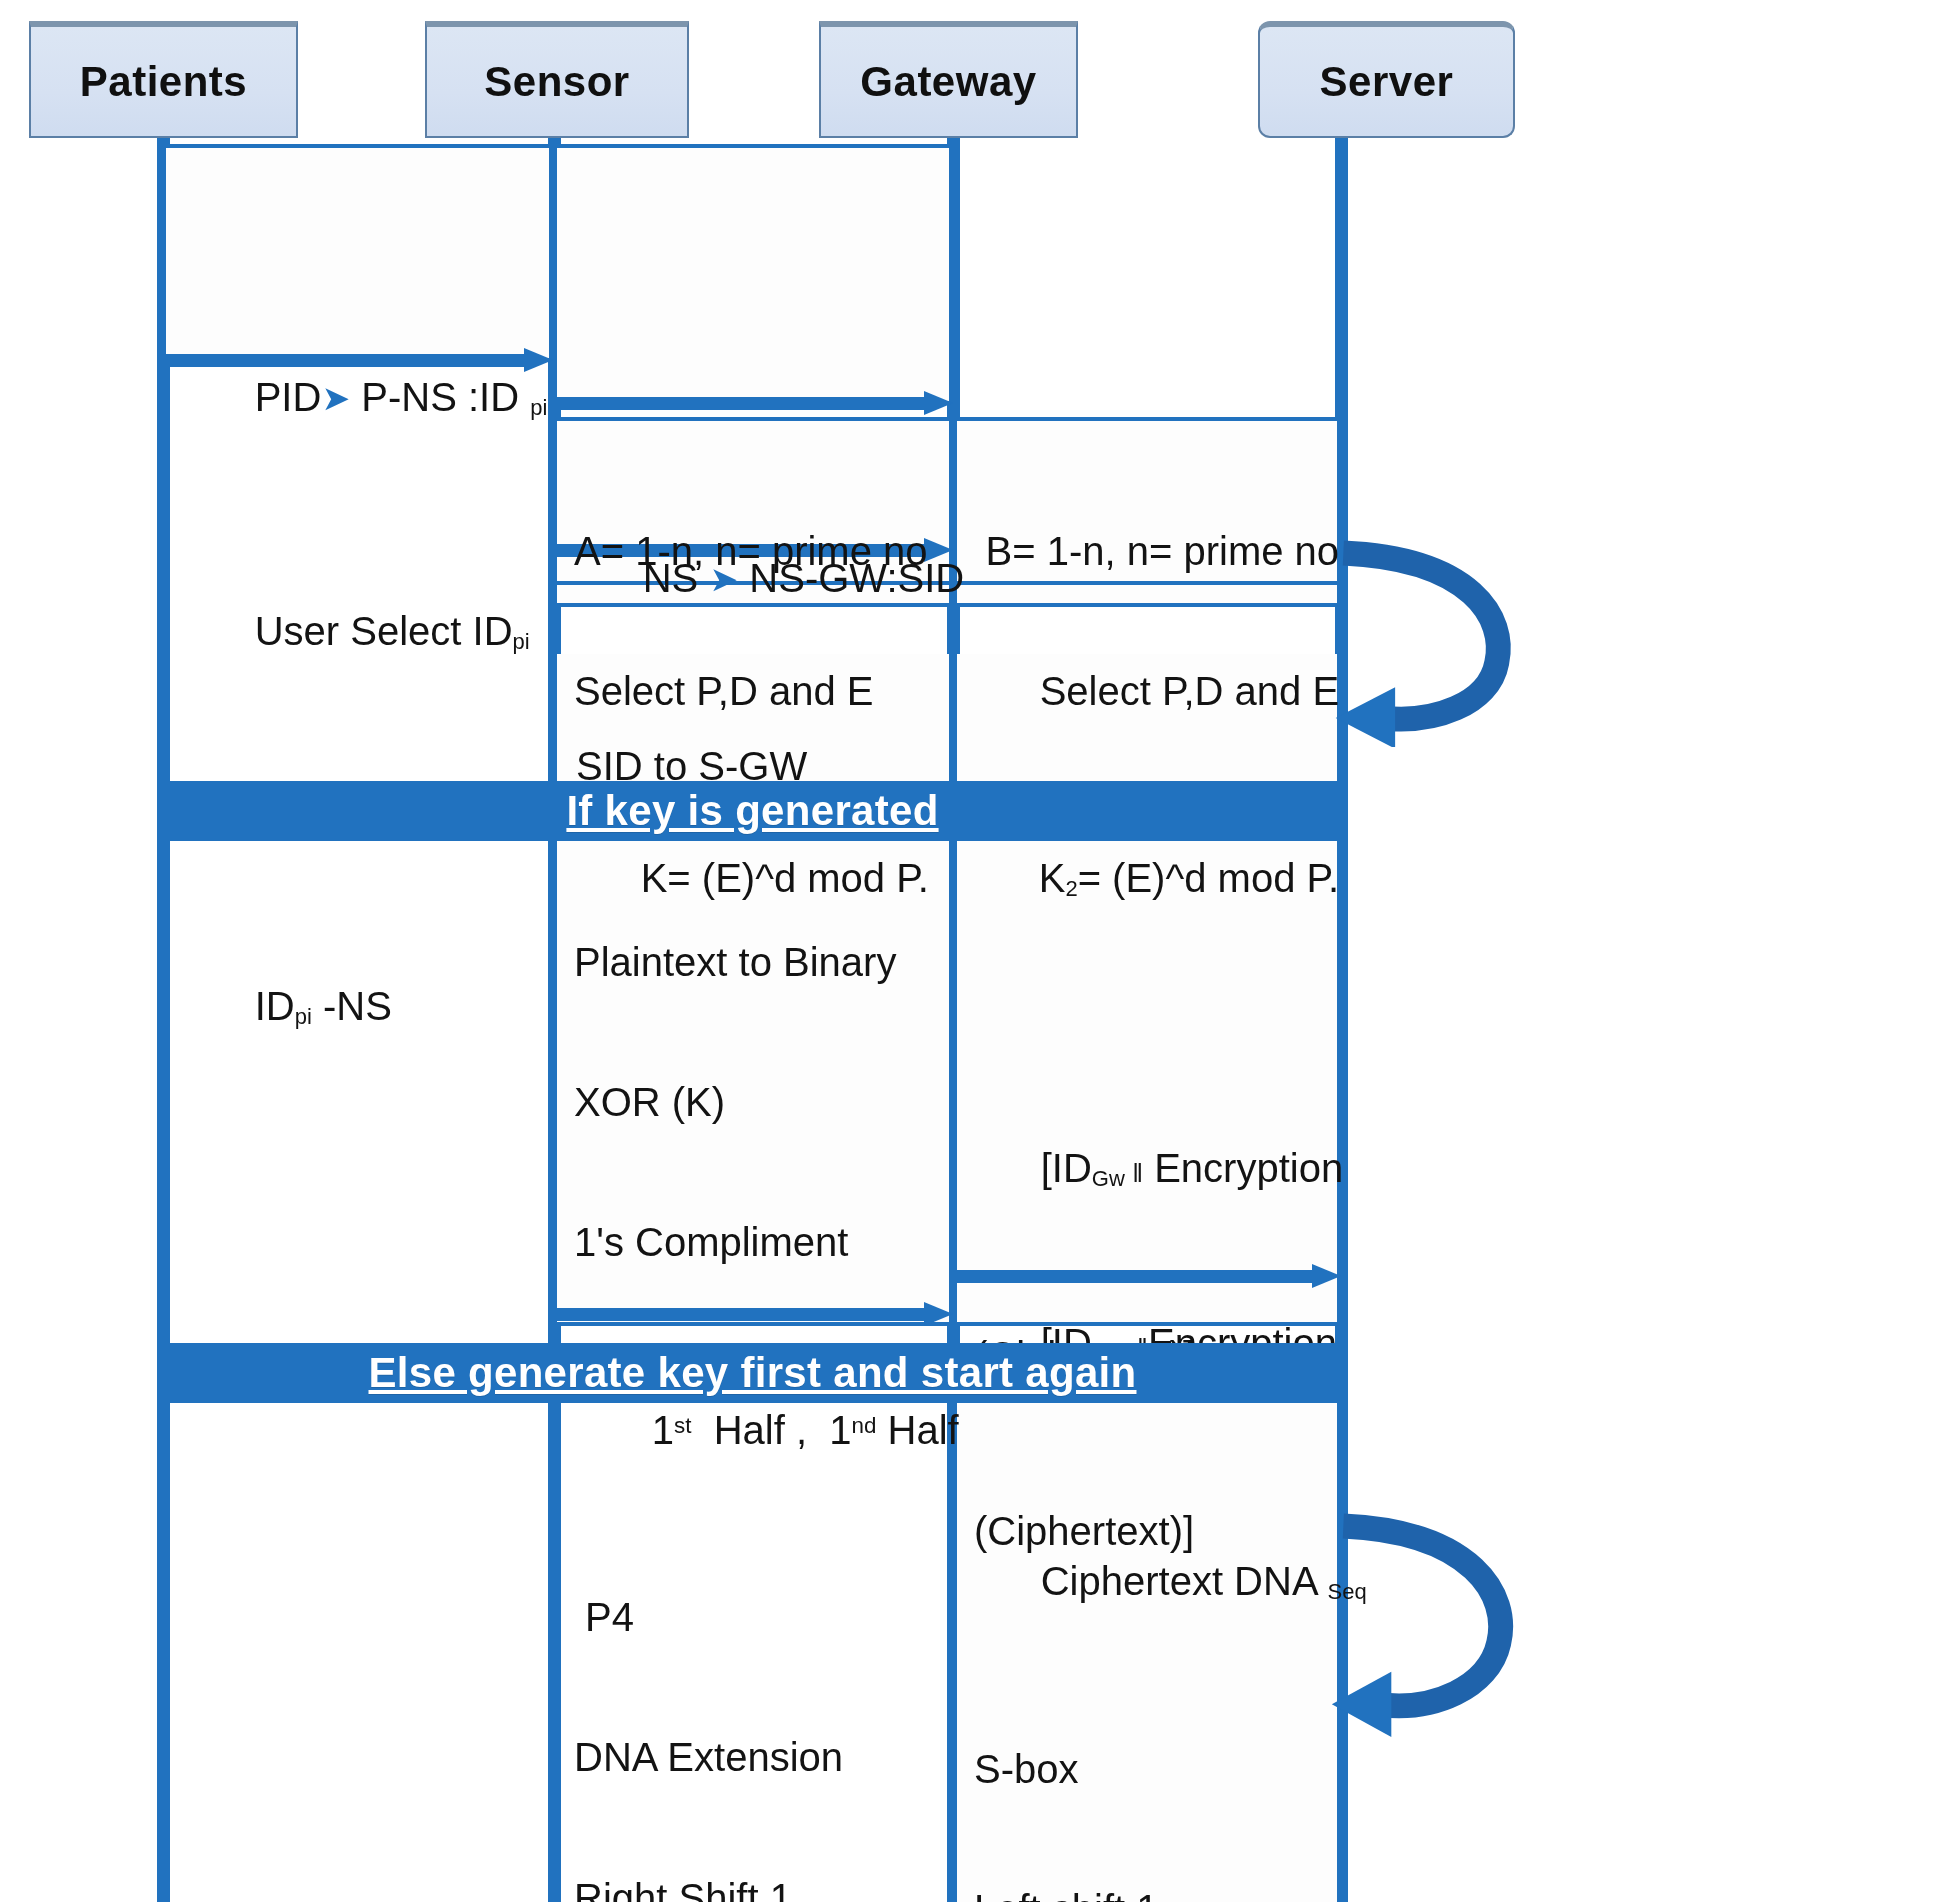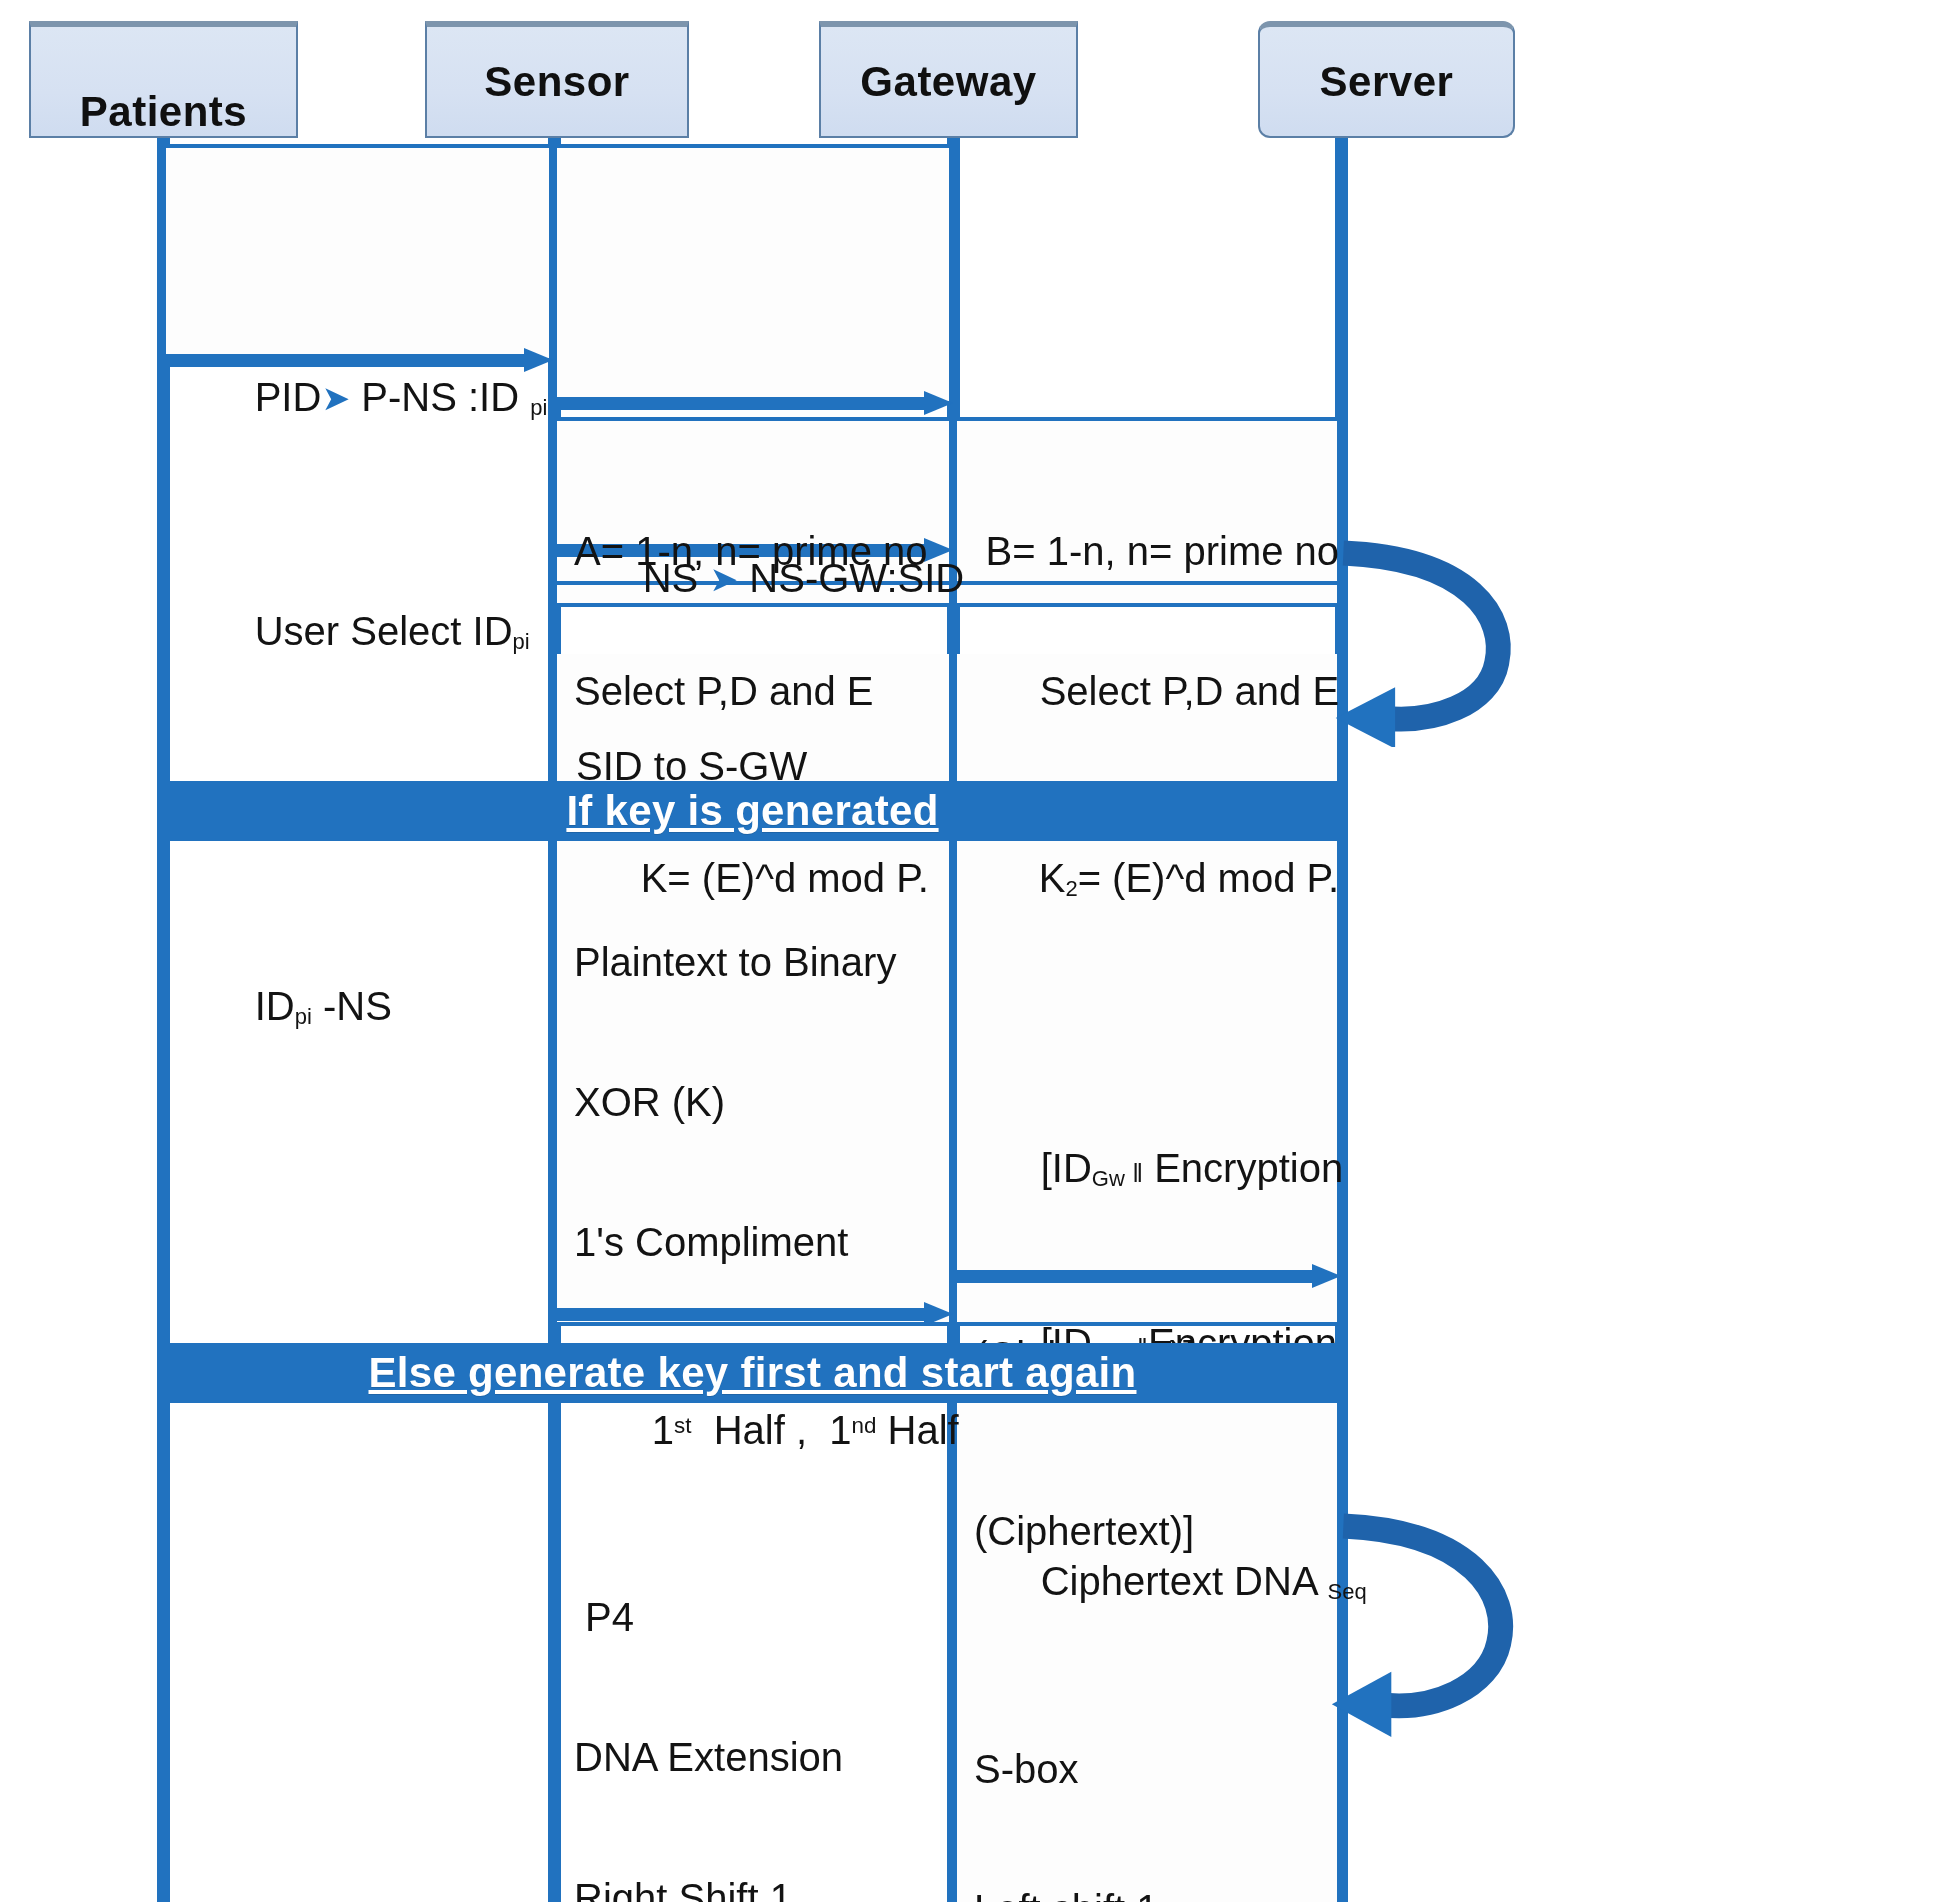--- a/index.html
+++ b/index.html
@@ -102,21 +102,21 @@
   }
 
   
   .selfloop{position:absolute;}
 </style>
 </head>
 <body>
 
 <div id="stage">
 
-  <div class="actor-box" style="left:29px;top:21px;width:269px;height:117px;align-items:flex-end;">
+  <div class="actor-box" style="left:29px;top:21px;width:269px;height:117px;">
     <span class="actor-label">Patients</span>
   </div>
 
   <div class="actor-box" style="left:819px;top:21px;width:259px;height:117px;">
     <span class="actor-label">Gateway</span>
   </div>
 
   <div class="actor-box" style="left:425px;top:21px;width:264px;height:117px;">
     <span class="actor-label">Sensor</span>
   </div>

